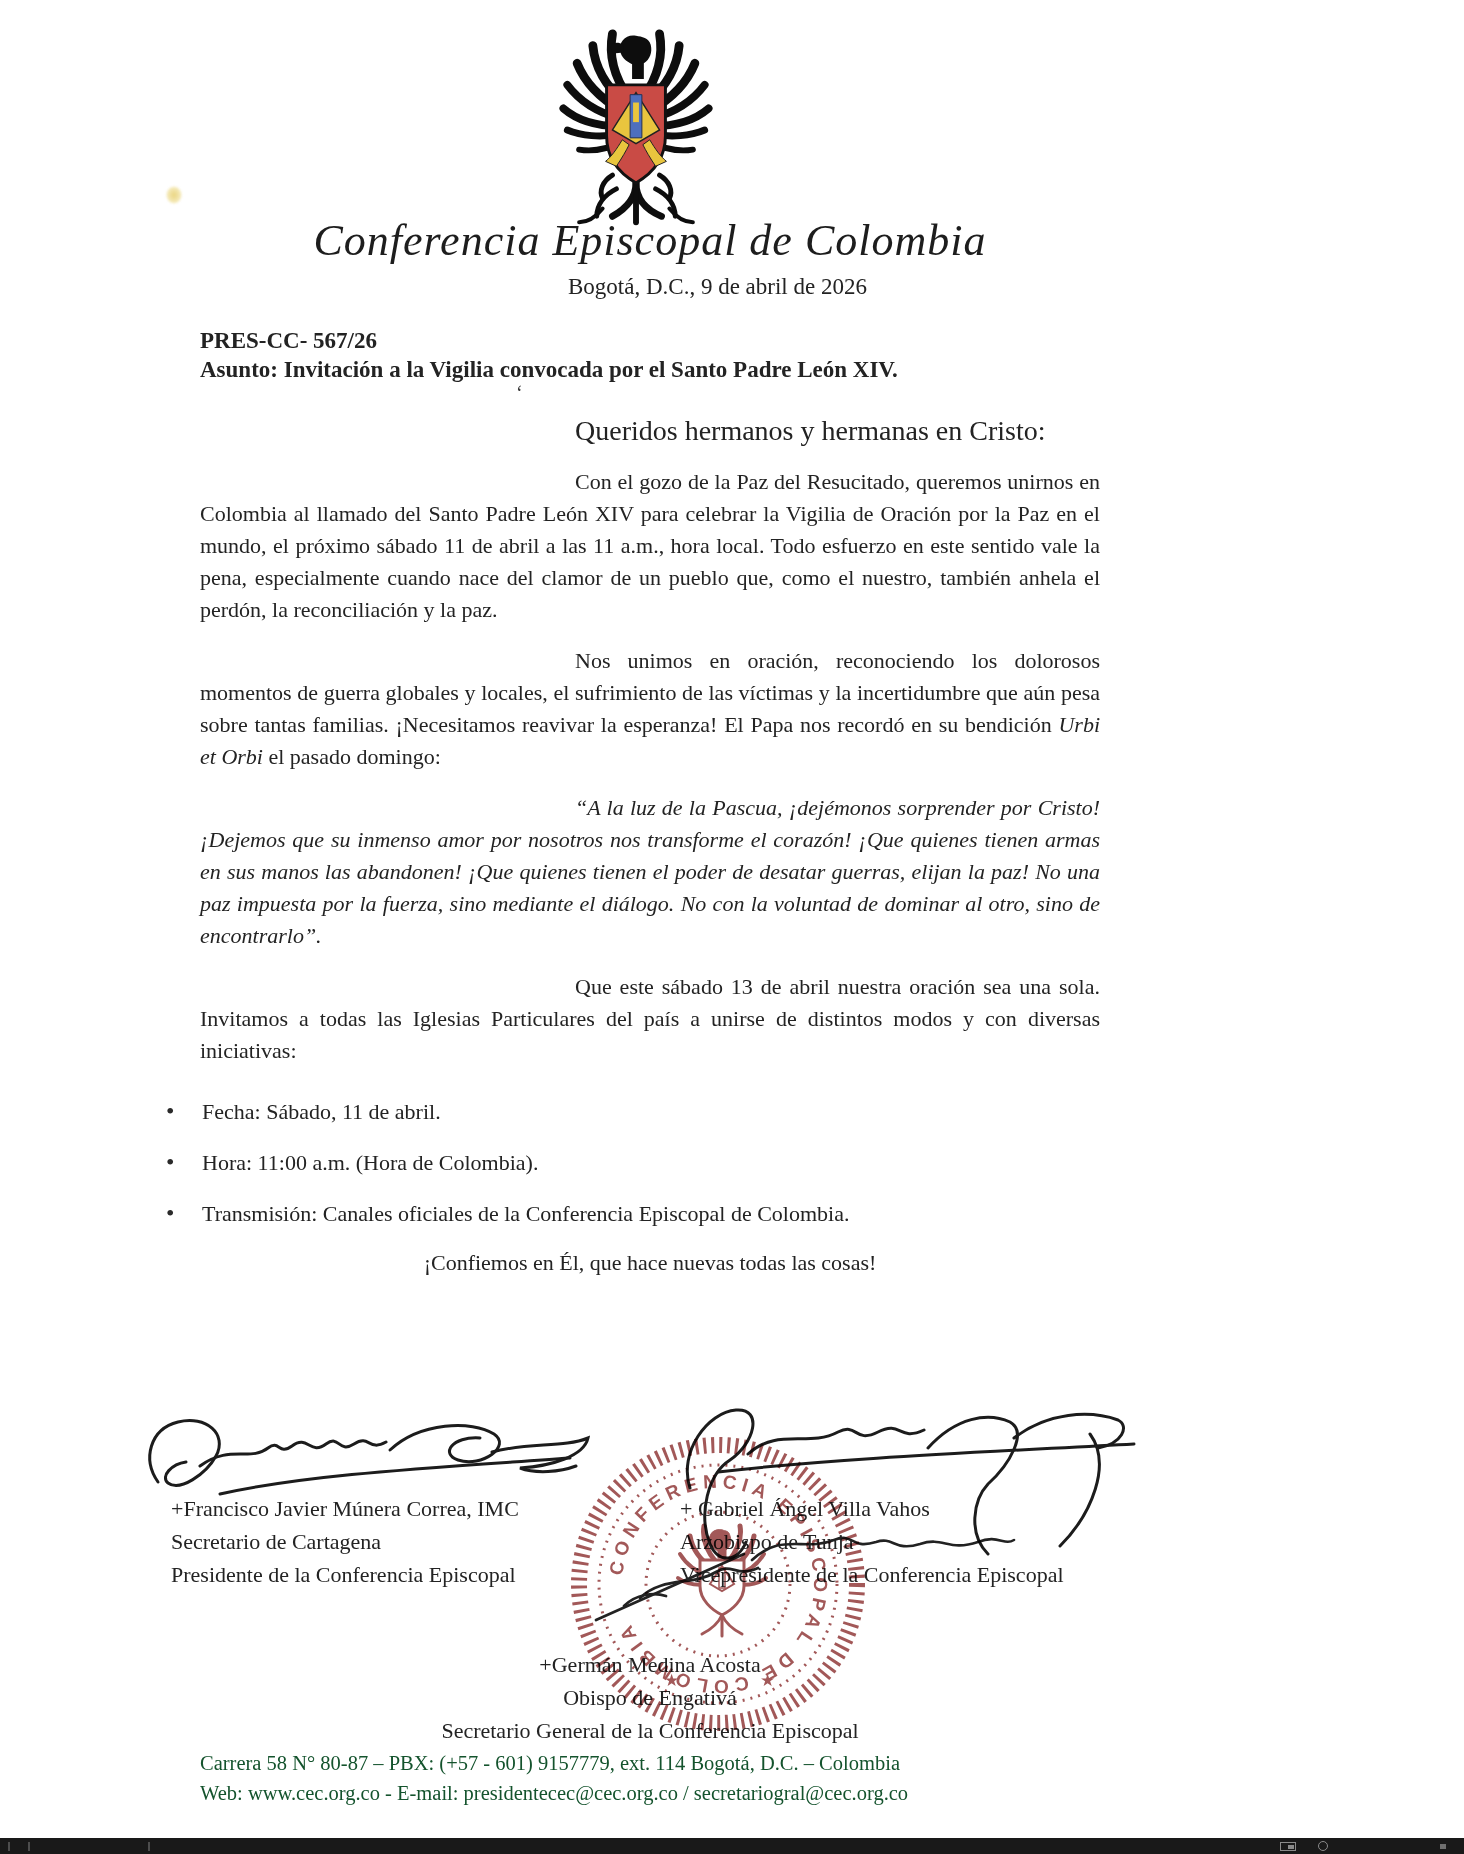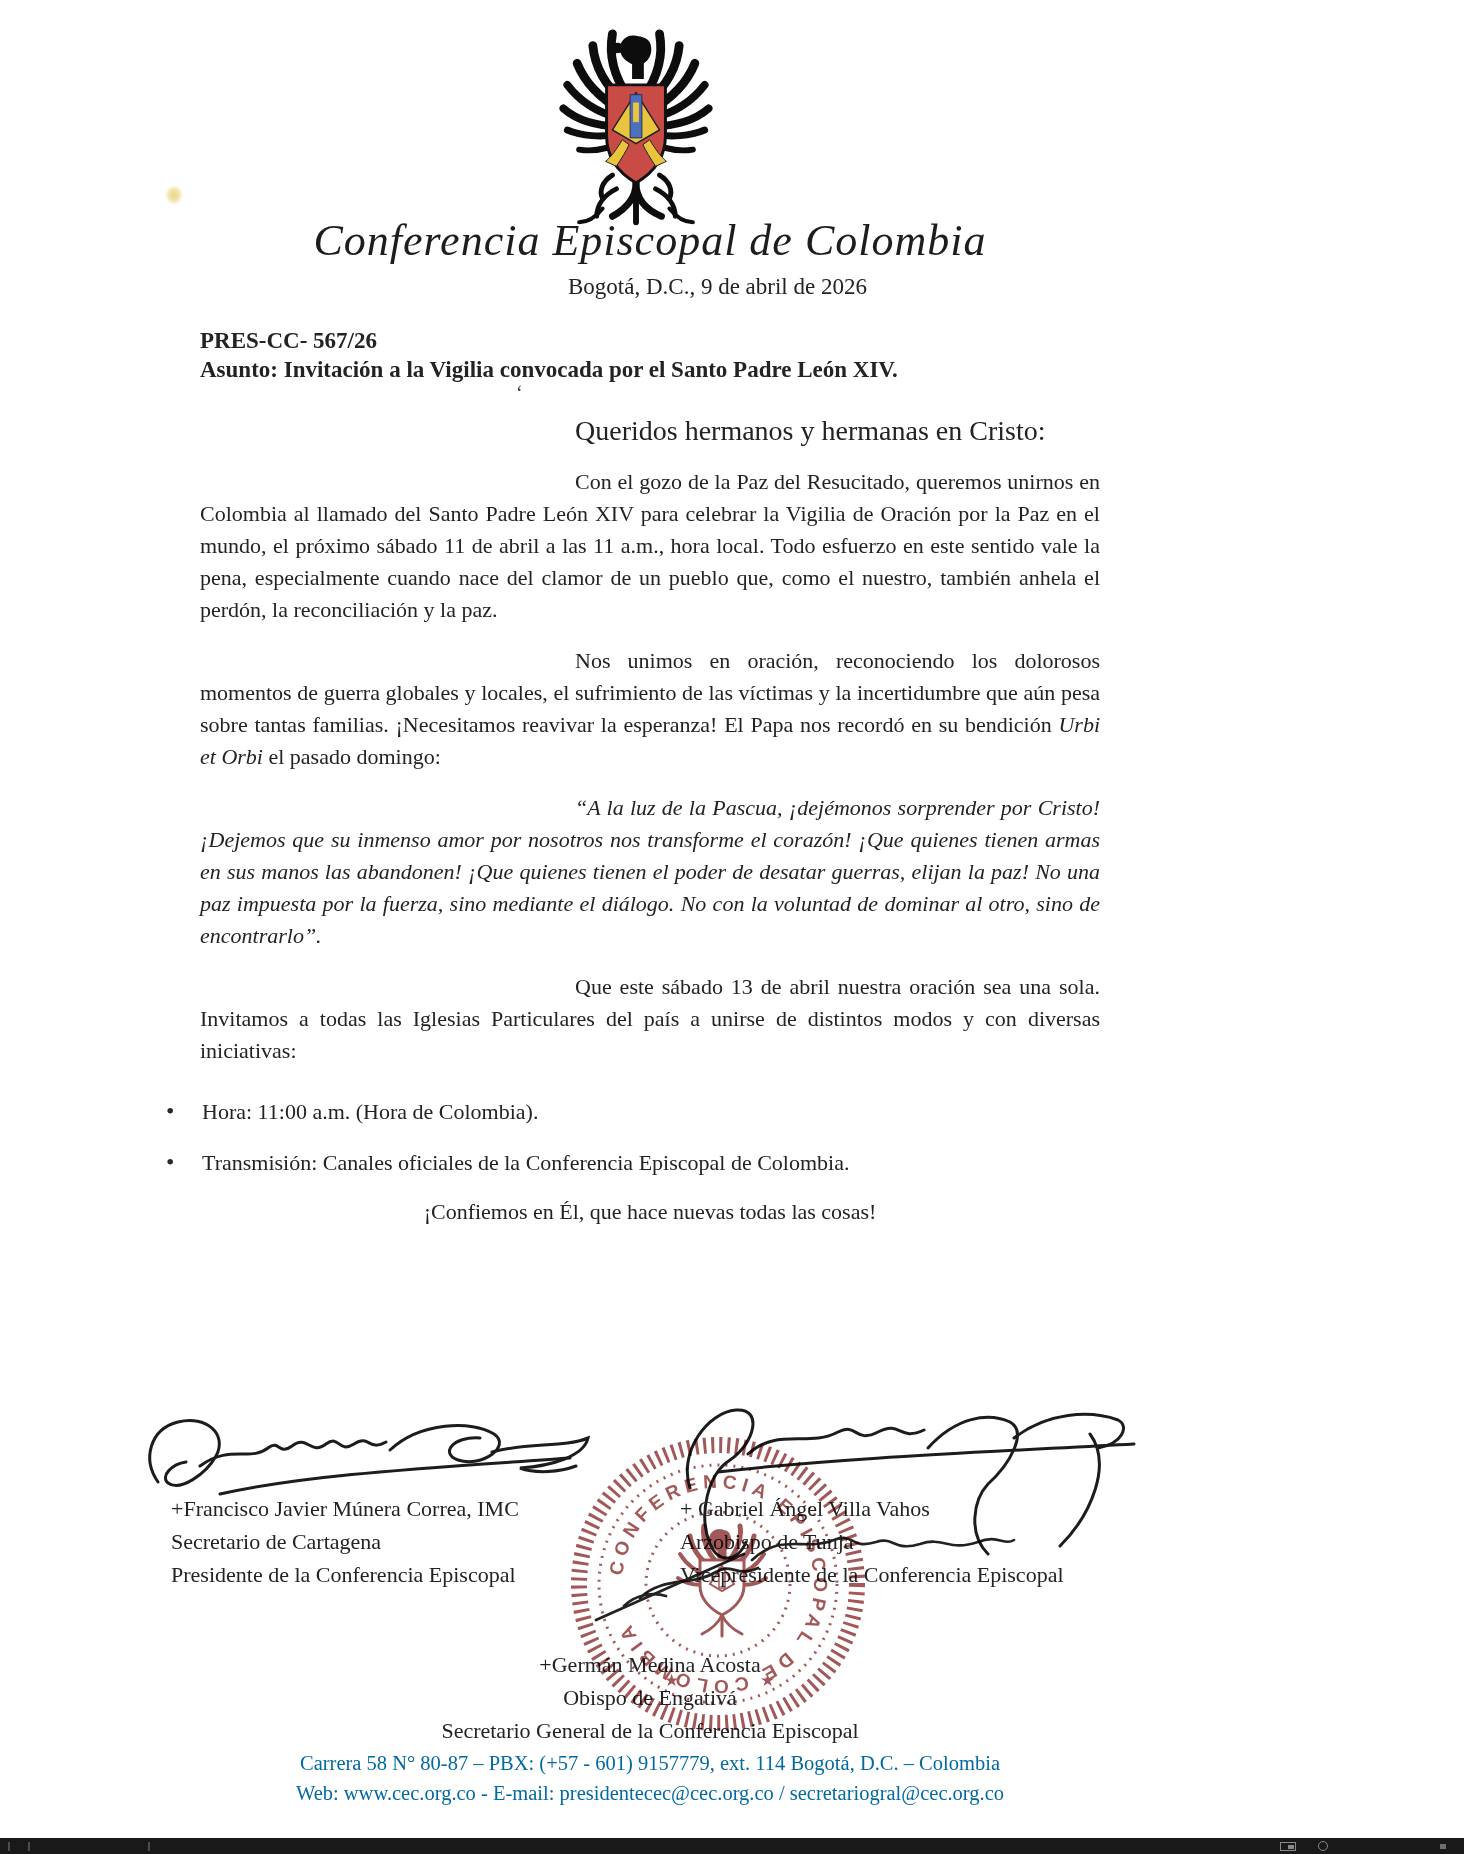--- a/index.html
+++ b/index.html
@@ -45,22 +45,22 @@
   .sig-german-svg { left:588px; top:1534px; }
   .sigblock { position:absolute; font-size:22px; line-height:33px; z-index:2; }
   .sig-left-text  { left:171px; top:1492px; }
   .sig-right-text { left:680px; top:1492px; }
   .sig-center-text{ left:200px; top:1648px; width:900px; text-align:center; }
   .seal {
     position:absolute; left:568px; top:1434px; width:300px; height:300px;
     z-index:3; mix-blend-mode:multiply; opacity:.92;
   }
   .footer {
-    position:absolute; left:200px; top:1748px; width:900px; text-align:center;
-    font-size:20.5px; line-height:30px; color:#0369a1;
+    position:absolute; left:200px; top:1748px; width:900px; text-align:left;
+    font-size:20.5px; line-height:30px; color:#14532d;
   }
   
   .bottom-bar {
     position:absolute; left:0; top:1838px; width:1464px; height:16px; background:#191919;
   }
   .bar-tick { position:absolute; top:4px; width:2px; height:9px; background:#4d4d4d; }
   .bar-icon-frame {
     position:absolute; left:1280px; top:4px; width:16px; height:9px;
     border:1.5px solid #8a8a8a; box-sizing:border-box;
   }
@@ -138,20 +138,21 @@
 
     <p class="bodytext">Con el gozo de la Paz del Resucitado, queremos unirnos en Colombia al llamado del Santo Padre León XIV para celebrar la Vigilia de Oración por la Paz en el mundo, el próximo sábado 11 de abril a las 11 a.m., hora local. Todo esfuerzo en este sentido vale la pena, especialmente cuando nace del clamor de un pueblo que, como el nuestro, también anhela el perdón, la reconciliación y la paz.</p>
 
     <p class="bodytext"><span>Nos unimos en oración, reconociendo los dolorosos momentos de guerra globales y locales, el sufrimiento de las víctimas y la incertidumbre que aún pesa sobre tantas familias. ¡Necesitamos reavivar la esperanza! El Papa nos recordó en su bendición </span><span class="italic">Urbi et Orbi</span><span> el pasado domingo:</span></p>
 
     <p class="bodytext quote">“A la luz de la Pascua, ¡dejémonos sorprender por Cristo! ¡Dejemos que su inmenso amor por nosotros nos transforme el corazón! ¡Que quienes tienen armas en sus manos las abandonen! ¡Que quienes tienen el poder de desatar guerras, elijan la paz! No una paz impuesta por la fuerza, sino mediante el diálogo. No con la voluntad de dominar al otro, sino de encontrarlo”.</p>
 
     <p class="bodytext">Que este sábado 13 de abril nuestra oración sea una sola. Invitamos a todas las Iglesias Particulares del país a unirse de distintos modos y con diversas iniciativas:</p>
 
     <ul class="bullets">
+      <li>Fecha: Sábado, 11 de abril.</li>
       <li>Hora: 11:00 a.m. (Hora de Colombia).</li>
       <li>Transmisión: Canales oficiales de la Conferencia Episcopal de Colombia.</li>
     </ul>
 
     <div class="motto">¡Confiemos en Él, que hace nuevas todas las cosas!</div>
   </div>
 
   <svg class="sigsvg sig-left-svg" width="460" height="120" viewBox="0 0 460 120">
     <g stroke="#1c1c1c" stroke-width="3" fill="none" stroke-linecap="round">
       <path d="M18,78 C2,55 10,25 38,18 C66,11 88,30 76,52 C66,70 40,88 28,79 C20,72 32,60 46,58"></path>

